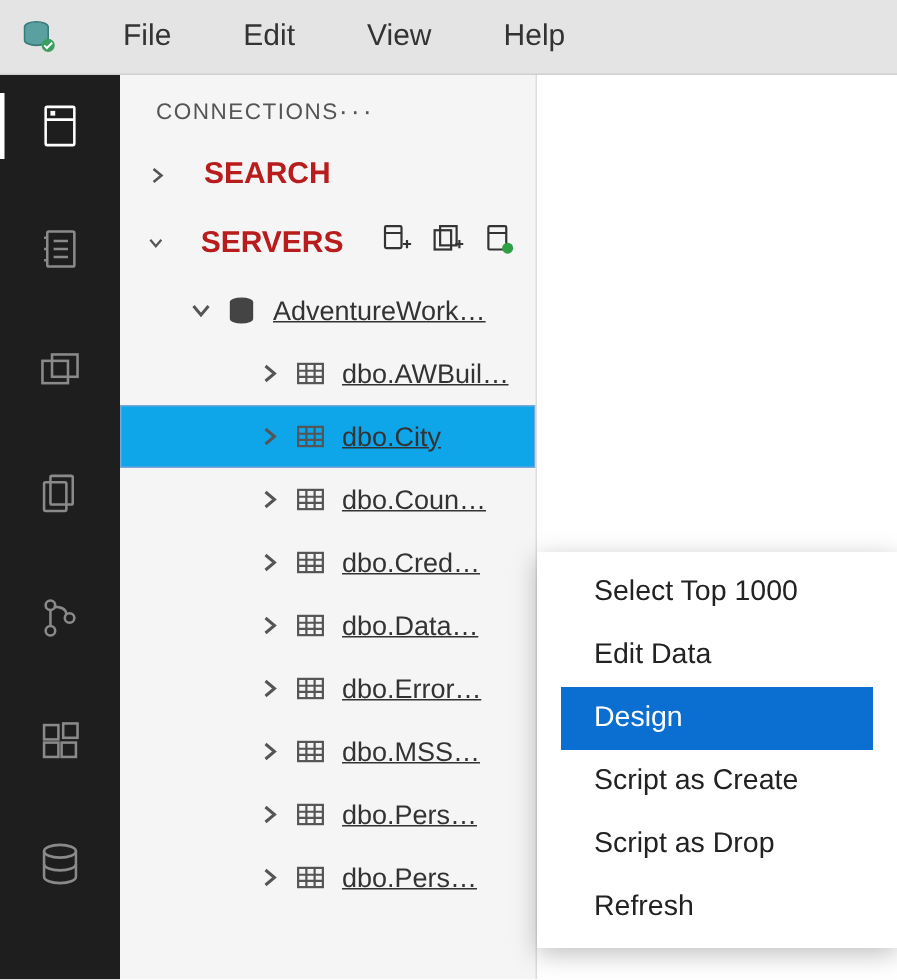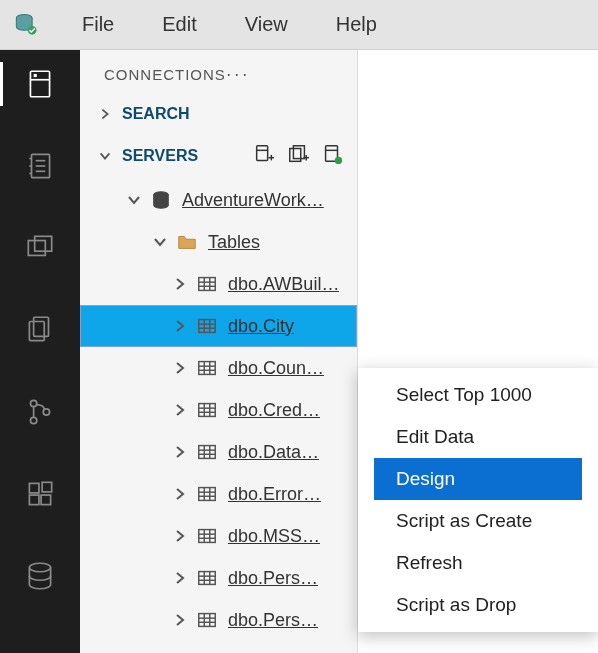--- a/index.html
+++ b/index.html
@@ -19,21 +19,21 @@
   .activity-item { width: 44px; height: 44px; display: flex; align-items: center; justify-content: center; color: #8a8a8a; position: relative; }
   .activity-item.active { color: #fff; }
   .activity-item.active::before { content: ""; position: absolute; left: -18px; top: 0; bottom: 0; width: 3px; background: #fff; }
   .activity-item svg { width: 34px; height: 34px; stroke: currentColor; fill: none; stroke-width: 1.6; }
 
   
   .sidepanel { width: 278px; background: #f5f5f5; border-right: 1px solid #ddd; display: flex; flex-direction: column; overflow: hidden; }
   .panel-header { display: flex; align-items: center; padding: 14px 20px 10px 24px; font-size: 15px; letter-spacing: 1px; color: #555; }
   .ellipsis { font-size: 18px; letter-spacing: 2px; color: #555; cursor: default; }
 
-  .section-header { display: flex; align-items: center; padding: 10px 14px 10px 18px; font-size: 16px; font-weight: 700; color: #0c4a6e; gap: 10px; cursor: default; }
+  .section-header { display: flex; align-items: center; padding: 10px 14px 10px 18px; font-size: 20px; font-weight: 700; color: #b91c1c; gap: 24px; cursor: default; }
   .section-header .chevron { width: 14px; height: 14px; }
   .section-actions { margin-left: auto; display: flex; gap: 12px; }
   .section-actions svg { width: 22px; height: 22px; }
 
   .tree { flex: 1; overflow: hidden; font-size: 18px; color: #333; }
   .tree-row { display: flex; align-items: center; height: 42px; padding-right: 6px; white-space: nowrap; overflow: hidden; text-overflow: ellipsis; cursor: default; text-decoration: underline; }
   .tree-row .twisty { width: 16px; height: 16px; flex-shrink: 0; margin-right: 8px; }
   .tree-row .node-icon { width: 22px; height: 22px; flex-shrink: 0; margin-right: 10px; display: flex; align-items: center; justify-content: center; }
   .tree-row .label { overflow: hidden; text-overflow: ellipsis; }
   .tree-row.selected { background: #0ea5e9; outline: 1px solid #7aa7d9; outline-offset: -1px; }
@@ -183,31 +183,20 @@
           </svg>
         <span class="node-icon">
           <svg viewBox="0 0 24 24" fill="#444" stroke="#444" stroke-width="1">
               <ellipse cx="12" cy="6" rx="8" ry="3"></ellipse>
               <path d="M4 6 v12 a8 3 0 0 0 16 0 V6" fill="#444"></path>
             </svg>
         </span>
         <span class="label">AdventureWork…</span>
       </div>
 
-      <div class="tree-row indent-2">
-        <svg class="twisty" viewBox="0 0 16 16">
-            <polyline class="chev-down" points="3,5 8,11 13,5"></polyline>
-          </svg>
-        <span class="node-icon">
-          <svg viewBox="0 0 24 24">
-              <path d="M3 6 h6 l2 3 h10 v10 h-18 z" fill="#d9a556" stroke="#b8863f" stroke-width="1"></path>
-            </svg>
-        </span>
-        <span class="label">Tables</span>
-      </div>
 
       <div class="tree-row indent-3">
         <svg class="twisty" viewBox="0 0 16 16">
             <polyline class="chev-right" points="5,3 11,8 5,13"></polyline>
           </svg>
         <span class="node-icon">
             <svg viewBox="0 0 24 24" fill="none" stroke="#555" stroke-width="1.6">
               <rect x="3" y="5" width="18" height="14"></rect>
               <line x1="3" y1="10" x2="21" y2="10"></line>
               <line x1="3" y1="14.5" x2="21" y2="14.5"></line>
@@ -342,15 +331,15 @@
   </div>
 
   <div class="editor"></div>
 </div>
 
 <div class="context-menu">
   <div class="ctx-item">Select Top 1000</div>
   <div class="ctx-item">Edit Data</div>
   <div class="ctx-item hover">Design</div>
   <div class="ctx-item">Script as Create</div>
+  <div class="ctx-item">Script as Drop</div>
   <div class="ctx-item">Refresh</div>
-  <div class="ctx-item">Script as Drop</div>
 </div>
 
 </body></html>

